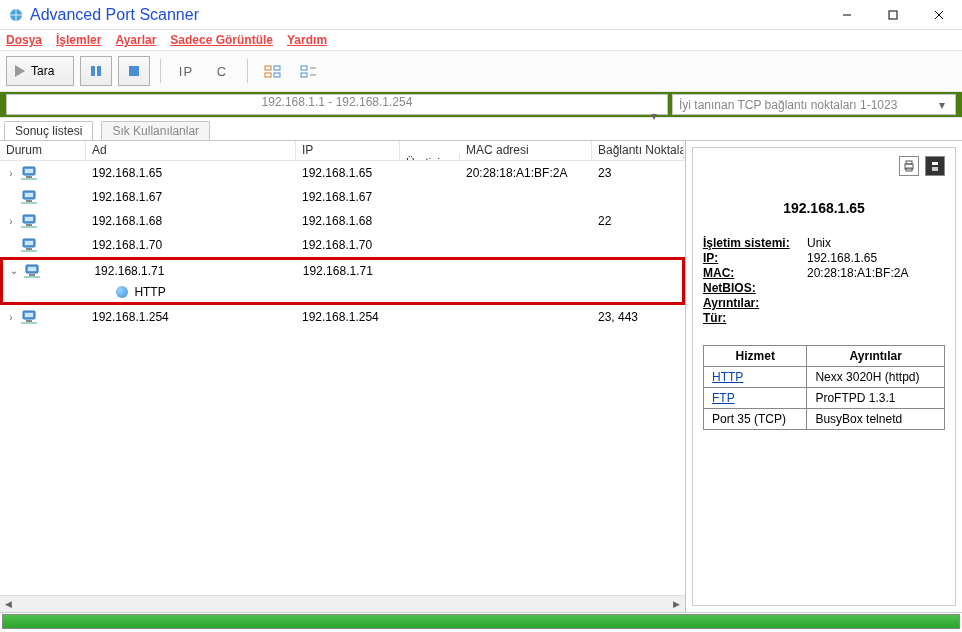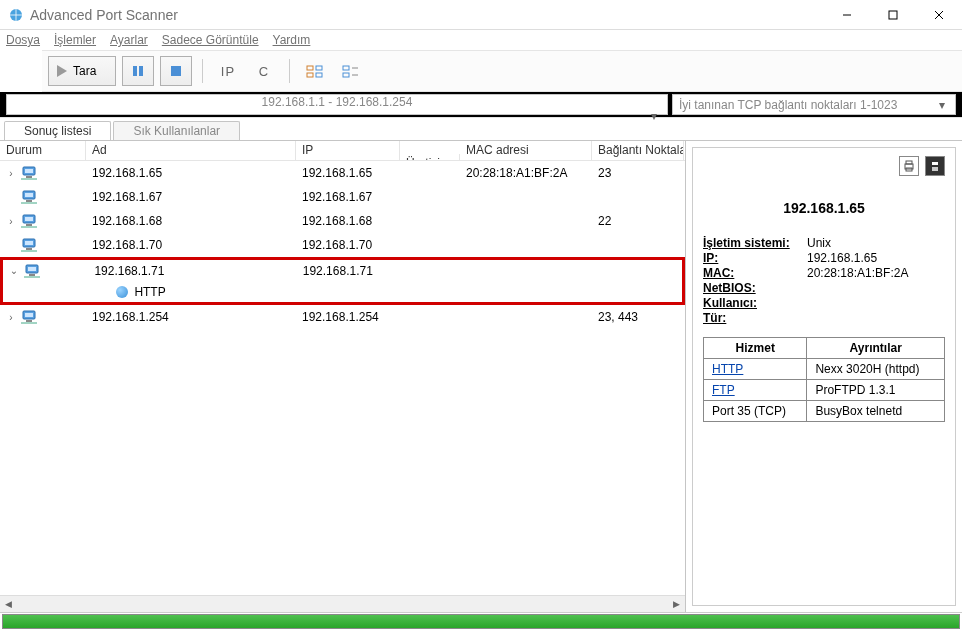--- a/index.html
+++ b/index.html
@@ -1,46 +1,46 @@
 <!DOCTYPE html>
 <html><head>
 <meta charset="utf-8">
 <style>
 * { box-sizing: border-box; margin: 0; padding: 0; font-family: "Segoe UI", Tahoma, sans-serif; font-size: 12px; }
 body { background: #fff; overflow: hidden; width: 962px; height: 632px; }
 
 
 .titlebar { height: 30px; display: flex; align-items: center; border-bottom: 1px solid #ddd; background: #fff; }
 .titlebar .icon-app { width: 16px; height: 16px; margin: 0 6px 0 8px; }
-.titlebar .title { flex: 1; color: #737373; font-size: 14px; }
+.titlebar .title { flex: 1; color: #1d4ed8; font-size: 16px; }
 .titlebar .winbtns { display: flex; }
 .titlebar .winbtn { width: 46px; height: 30px; display: flex; align-items: center; justify-content: center; }
 
 
 .menubar { height: 20px; display: flex; align-items: center; padding: 0 6px; gap: 14px; background: #fff; }
-.menubar .menu { color: #737373; cursor: default; }
+.menubar .menu { color: #ef4444; cursor: default; font-weight: bold; }
 .menubar .menu .ul { text-decoration: underline; }
 
 
-.toolbar { height: 42px; display: flex; align-items: center; border-top: 1px solid #e5e5e5; border-bottom: 1px solid #e5e5e5; padding: 0 6px; gap: 6px; background: #fbfbfb; margin-left: 42px; }
+.toolbar { height: 42px; display: flex; align-items: center; border-top: 1px solid #e5e5e5; border-bottom: 1px solid #e5e5e5; padding: 0 6px; gap: 6px; background: #fbfbfb; }
 .toolbtn { min-width: 30px; height: 30px; border: 1px solid transparent; display: flex; align-items: center; justify-content: center; background: transparent; padding: 0 4px; }
 .toolbtn.scan { width: 68px; border: 1px solid #b0b0b0; background: linear-gradient(#f8f8f8,#ededed); gap: 4px; justify-content: flex-start; padding: 0 6px; }
 .toolbtn.box { border: 1px solid #b0b0b0; background: linear-gradient(#f8f8f8,#ededed); width: 32px; }
 .toolsep { width: 1px; height: 24px; background: #ccc; margin: 0 4px; }
 .tglabel { color: #666; font-size: 13px; letter-spacing: 1px; }
 
 
-.filterbar { height: 26px; display: flex; gap: 4px; padding: 2px 6px; background: #000000; border-bottom: 1px solid #e5e5e5; }
+.filterbar { height: 26px; display: flex; gap: 4px; padding: 2px 6px; background: #4d7c0f; border-bottom: 1px solid #e5e5e5; }
 .filterbar .field { flex: 1; border: 1px solid #c5c5c5; background: #fff; display: flex; align-items: center; padding: 0 6px; color: #888; }
 .filterbar .field.left { flex: 2.4; }
 .filterbar .dd { width: 14px; display: flex; align-items: center; justify-content: center; color: #666; margin-left: auto; }
 
 
 .tabs { height: 22px; display: flex; align-items: flex-end; padding: 0 4px; background: #fff; }
-.tab { border: 1px solid #c5c5c5; border-bottom: none; padding: 2px 19px; background: #fff; color: #333; margin-right: 2px; border-radius: 2px 2px 0 0; }
+.tab { border: 1px solid #c5c5c5; border-bottom: none; padding: 2px 10px; background: #fff; color: #333; margin-right: 8px; border-radius: 2px 2px 0 0; }
 .tab.inactive { color: #888; background: #f5f5f5; }
 
 
 .main { display: flex; height: 472px; border-top: 1px solid #c5c5c5; }
 .left { width: 686px; border-right: 1px solid #c5c5c5; display: flex; flex-direction: column; position: relative; }
 .right { flex: 1; display: flex; flex-direction: column; }
 
 
 .thead { height: 20px; display: flex; border-bottom: 1px solid #e5e5e5; background: #fff; }
 .th { border-right: 1px solid #e5e5e5; padding: 2px 6px; color: #333; overflow: hidden; white-space: nowrap; }
@@ -76,21 +76,21 @@
 
 
 .rpanel { border: 1px solid #ccc; margin: 6px; flex: 1; padding: 8px 10px; overflow: hidden; }
 .ricons { display: flex; justify-content: flex-end; gap: 6px; margin-bottom: 24px; }
 .riconbtn { width: 20px; height: 20px; display: flex; align-items: center; justify-content: center; border: 1px solid #888; background: #fff; }
 .riconbtn.save { background: #333; color:#fff; }
 .rtitle { font-weight: bold; font-size: 14px; text-align: center; margin-bottom: 20px; }
 .kv { display: flex; margin-bottom: 1px; font-size: 12px; }
 .kv .k { width: 104px; font-weight: bold; text-decoration: underline; }
 .kv .v { flex: 1; }
-.svctable { margin-top: 12px; border-collapse: collapse; width: 100%; padding-left: 46px; }
+.svctable { margin-top: 20px; border-collapse: collapse; width: 100%; padding-left: 46px; }
 .svctable th, .svctable td { border: 1px solid #888; padding: 3px 8px; text-align: left; font-size: 12px; }
 .svctable th { text-align: center; font-weight: bold; }
 .svctable a { color: #0645ad; text-decoration: underline; }
 
 
 .statusbar { height: 18px; border-top: 1px solid #ccc; display: flex; align-items: stretch; font-size: 11px; }
 .statusbar .txt { padding: 1px 4px; }
 .statusbar .prog { flex: 1; background: linear-gradient(#4ec04e,#2aa52a); margin: 1px 2px; border: 1px solid #888; }
 
 svg { display: block; }
@@ -350,21 +350,21 @@
         </div>
       <div class="kv">
           <span class="k">MAC:</span>
           <span class="v">20:28:18:A1:BF:2A</span>
         </div>
       <div class="kv">
           <span class="k">NetBIOS:</span>
           <span class="v"></span>
         </div>
       <div class="kv">
-          <span class="k">Kullanıcı:</span>
+          <span class="k">Ayrıntılar:</span>
           <span class="v"></span>
         </div>
       <div class="kv">
           <span class="k">Tür:</span>
           <span class="v"></span>
         </div>
       <table class="svctable">
         <thead>
             <tr>
           <th>Hizmet</th>

